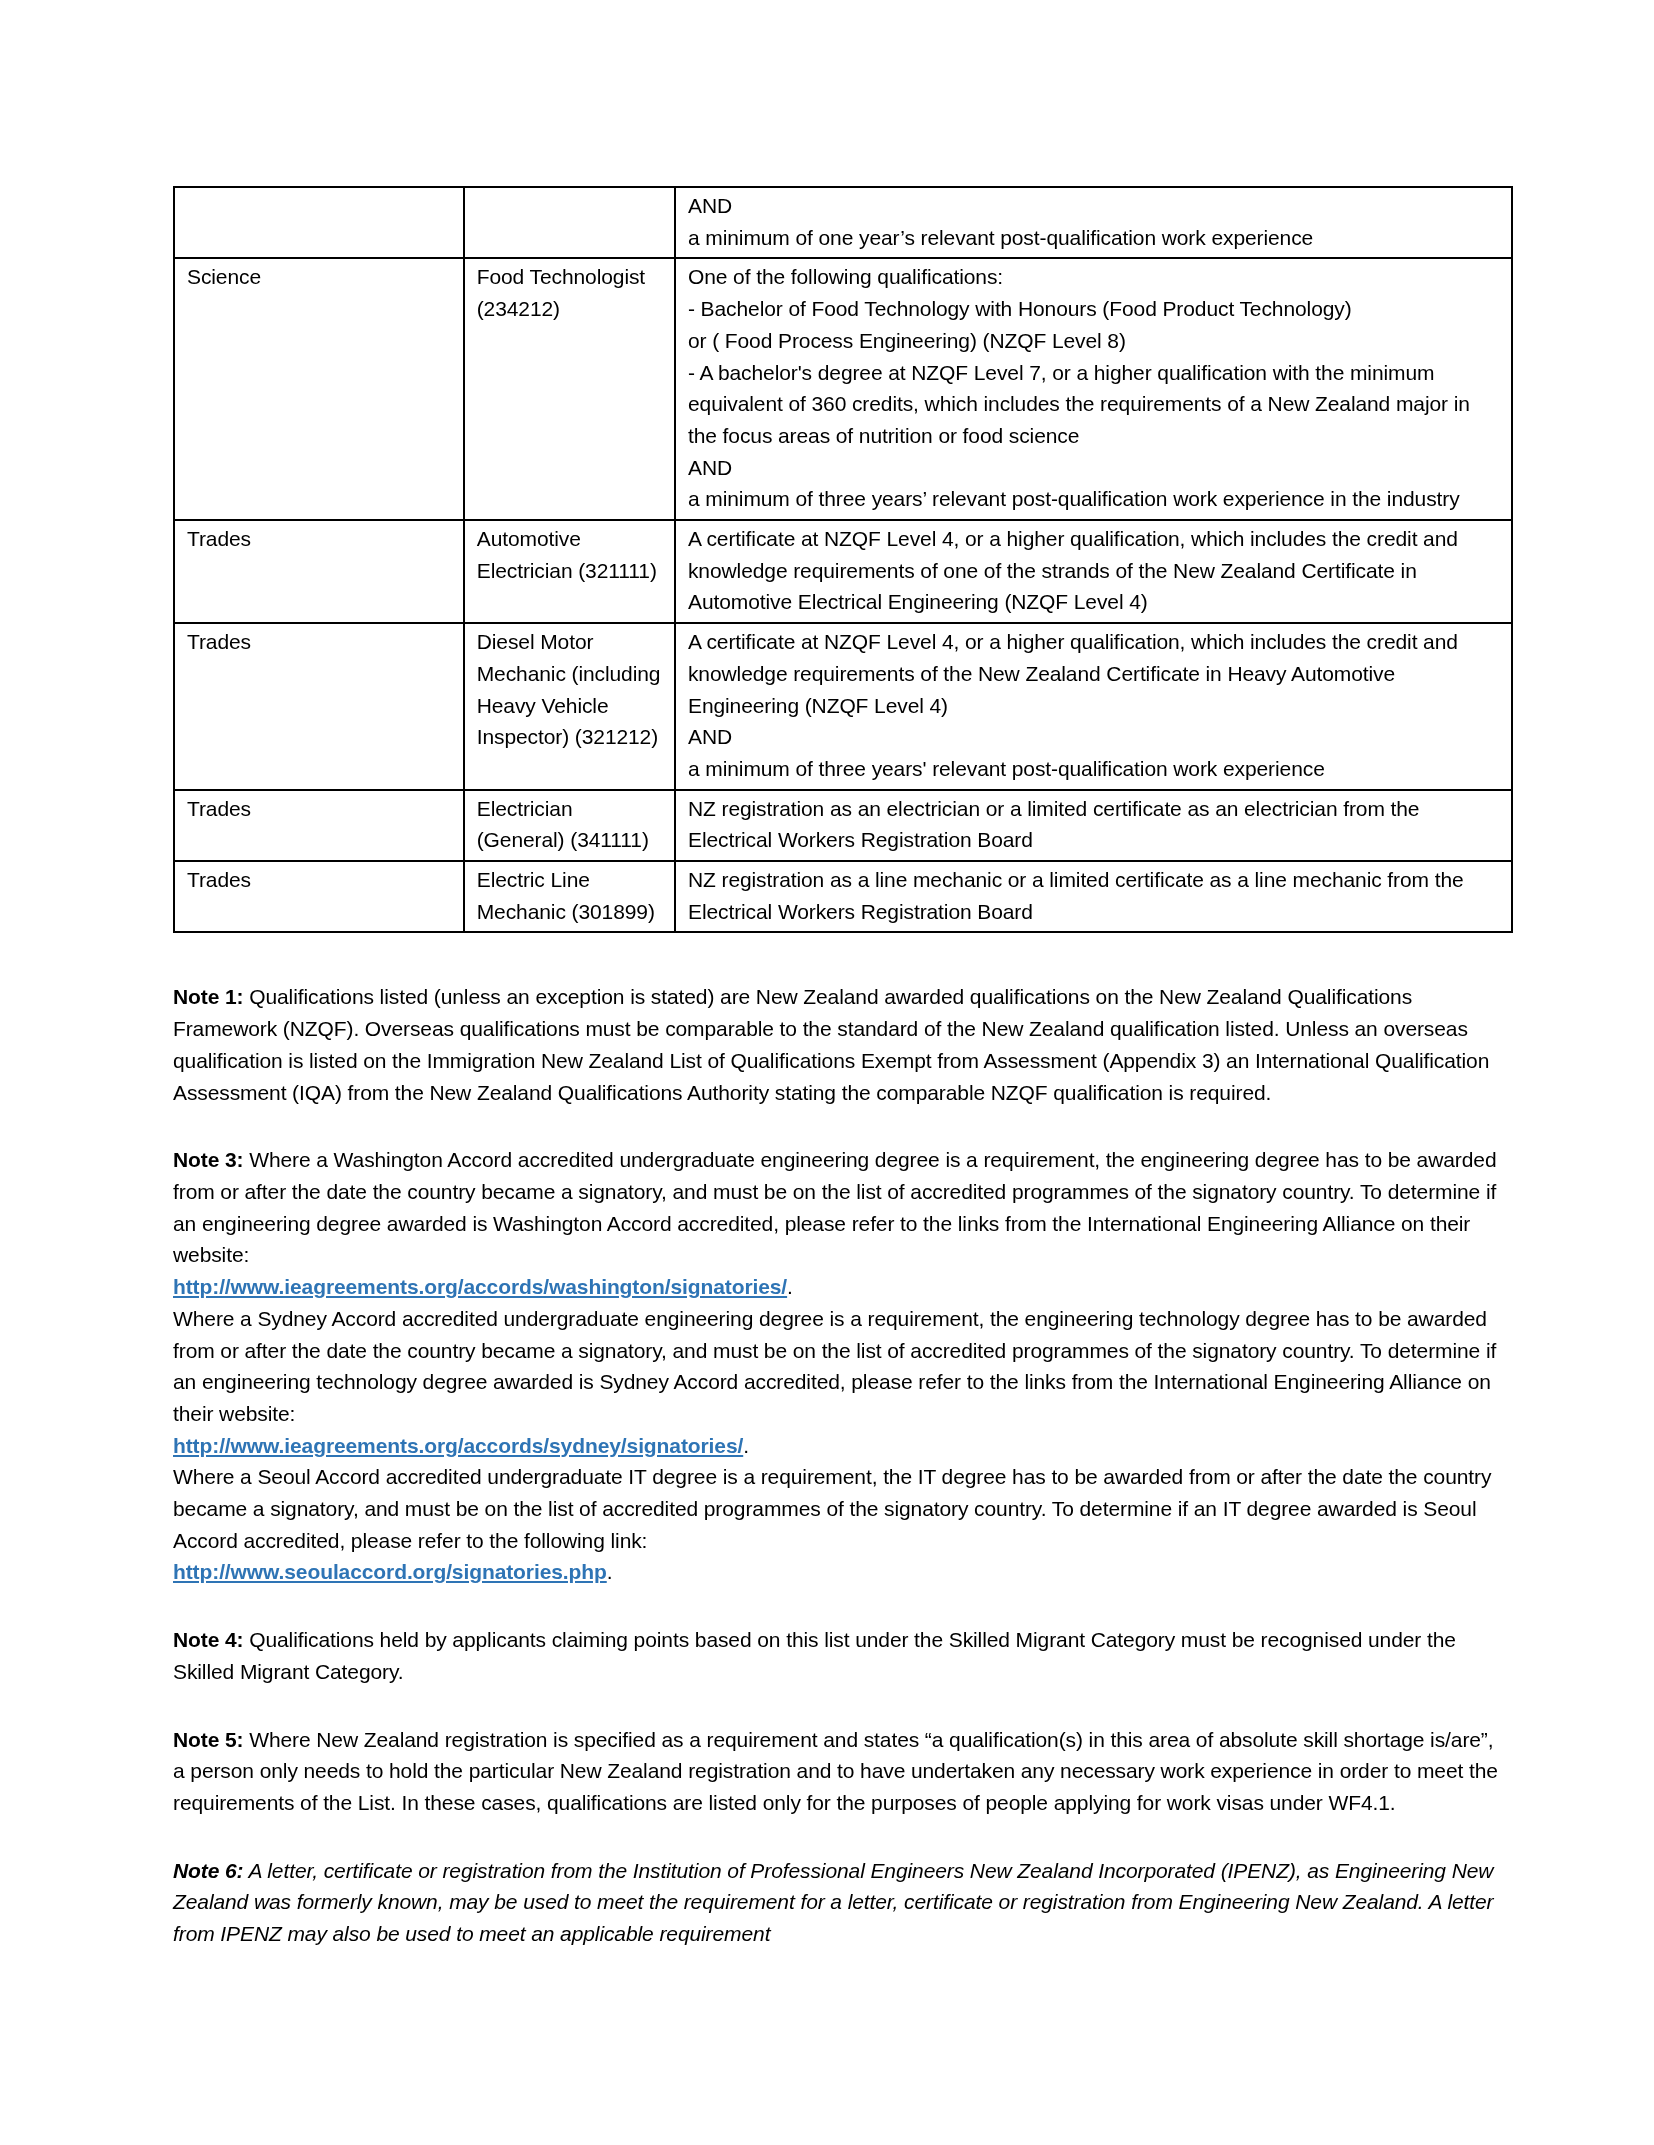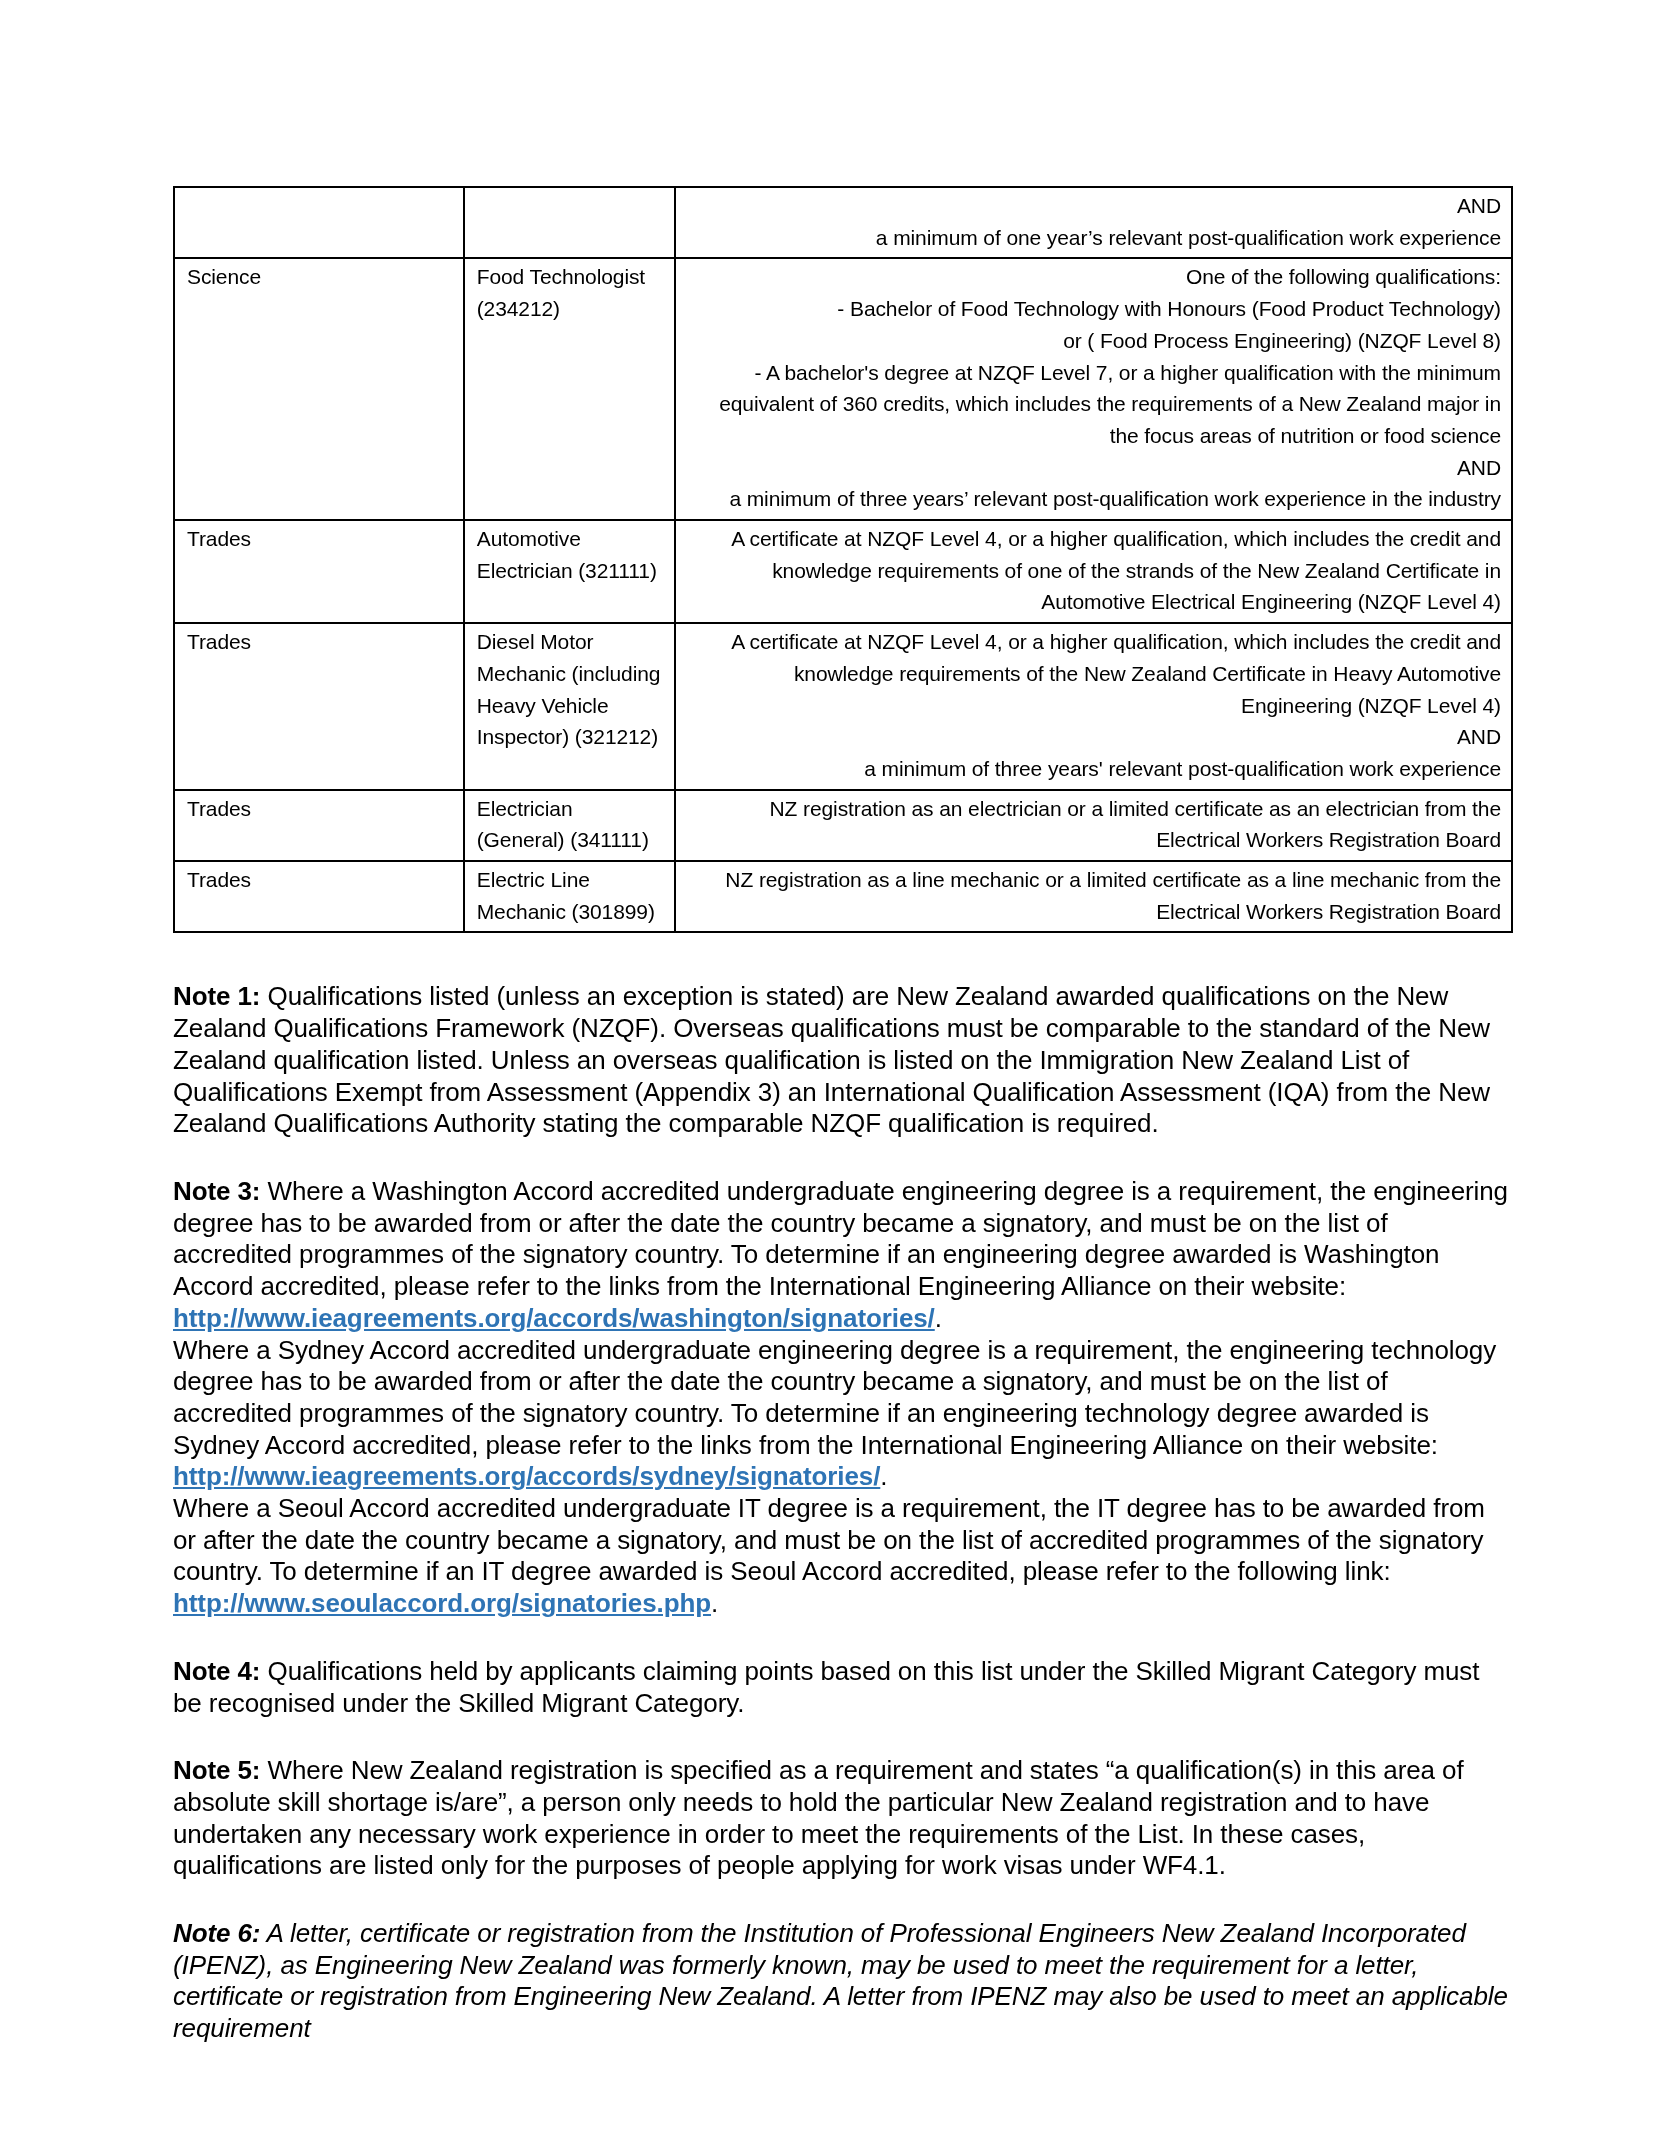--- a/index.html
+++ b/index.html
@@ -30,25 +30,25 @@
     border: 2px solid #000000;
     vertical-align: top;
     font-size: 21px;
     line-height: 31.7px;
     padding: 2px 10px 4px 12px;
     white-space: pre-line;
     overflow: hidden;
   }
   .col-cat  { width: 288px; }
   .col-occ  { width: 210px; }
-  .col-req  { width: 832px; text-align: right; }
+  .col-req  { width: 832px; }
   .notes {
     margin-top: 48px;
     width: 1335px;
-    font-size: 26px;
+    font-size: 21px;
     line-height: 31.7px;
   }
   .note {
     margin: 0 0 36px 0;
   }
   .note:last-child { margin-bottom: 8px; font-style: italic; }
   .nlabel { font-weight: bold; }
   a.doclink {
     color: #2E74B5;
     text-decoration: underline;

